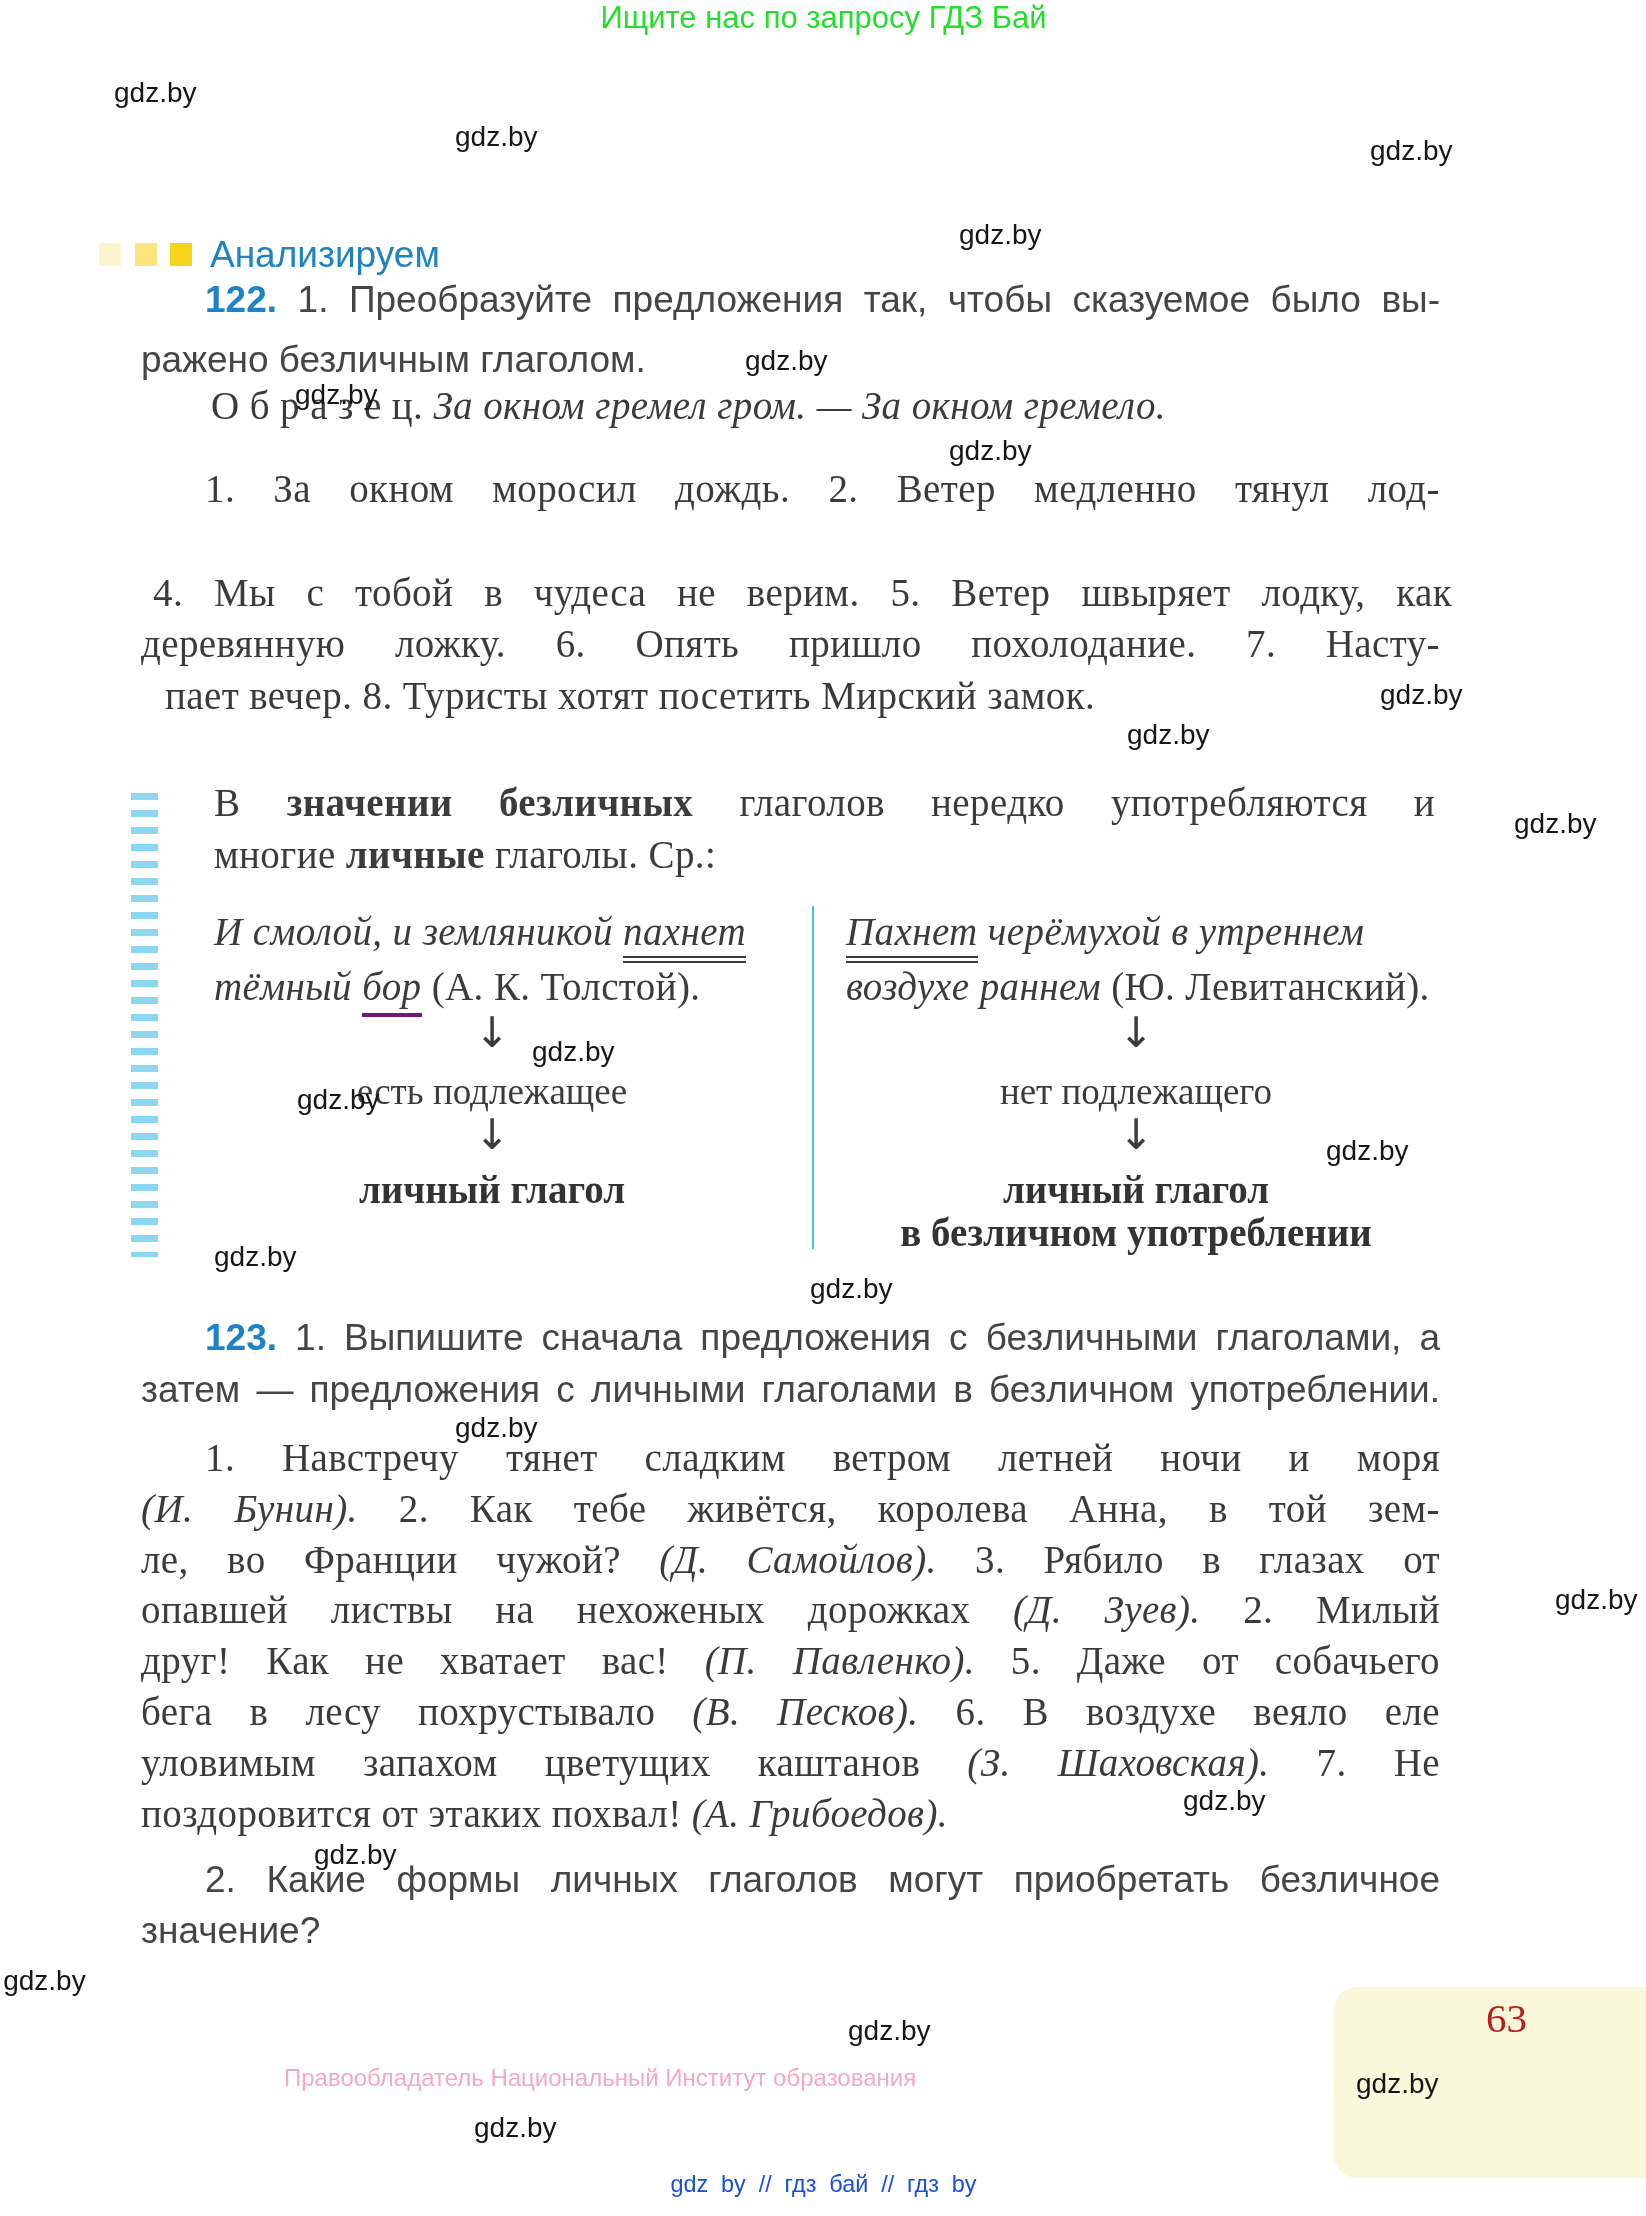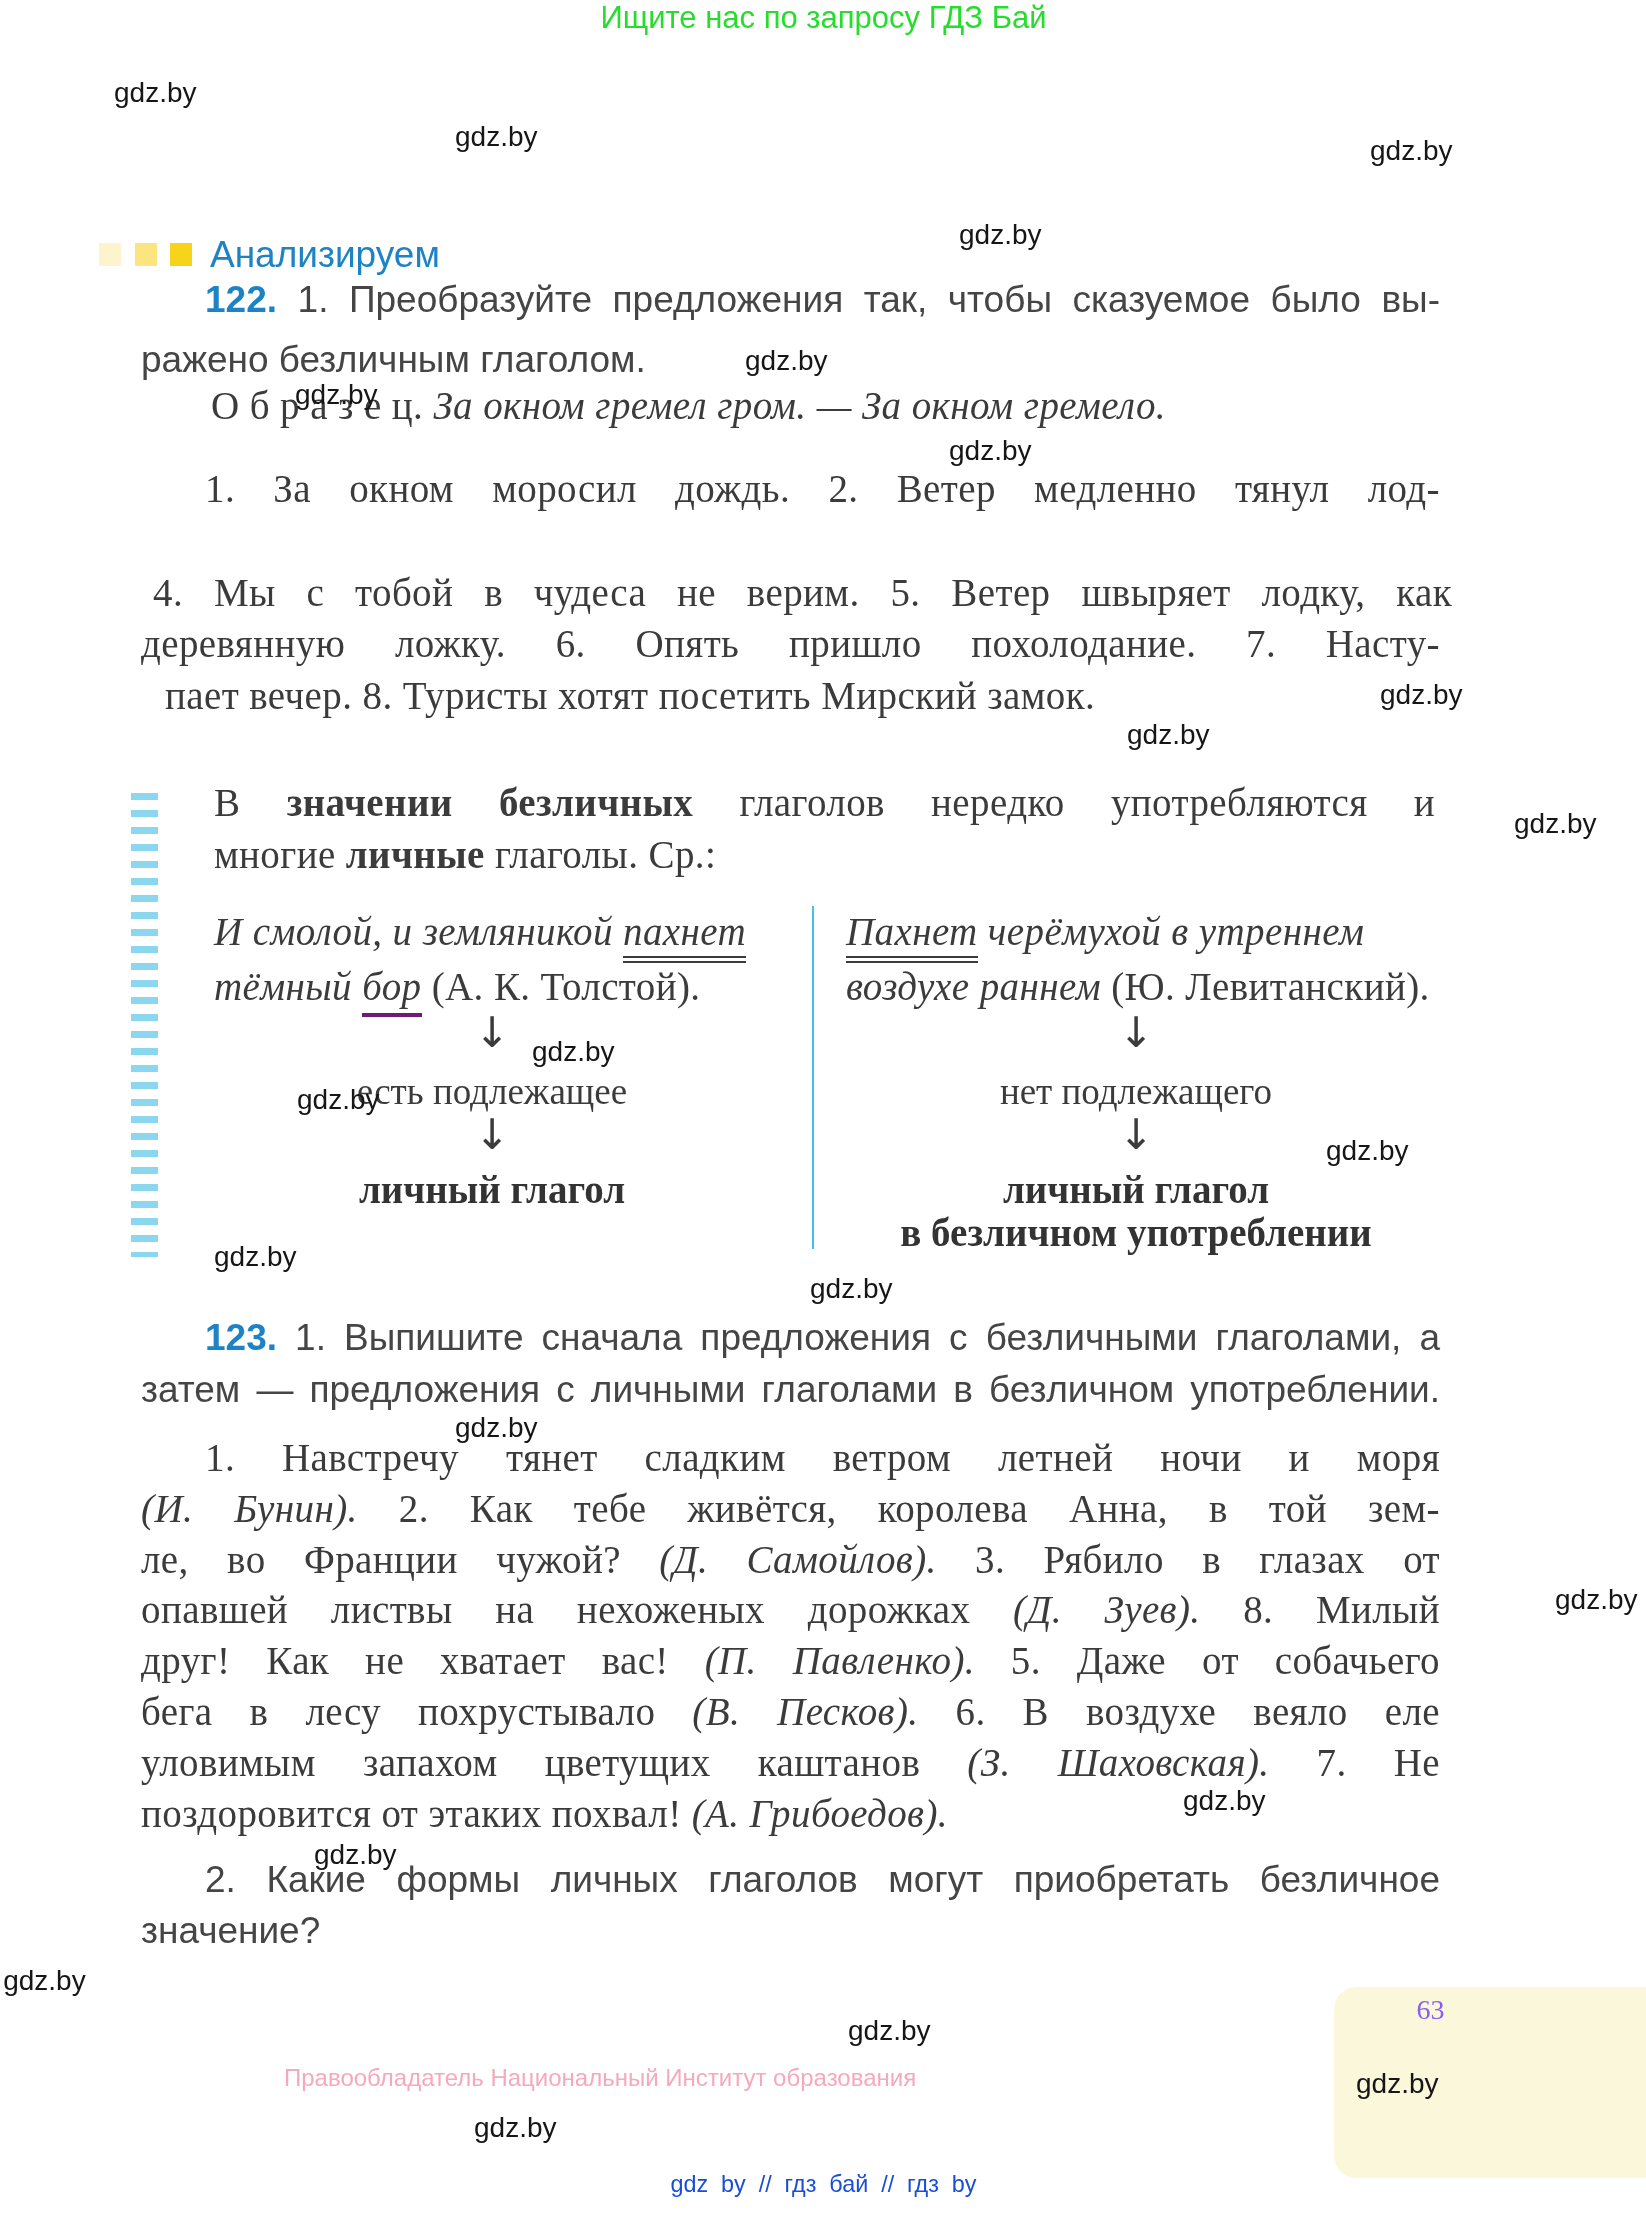--- a/index.html
+++ b/index.html
@@ -21,21 +21,21 @@
   .hdr-sq{display:inline-block;width:22px;height:22.6px;margin-right:13.7px;vertical-align:top;}
   .hdr-label{font-family:"Liberation Sans",sans-serif;font-size:37px;color:#1d83c5;line-height:37px;}
   .dashes{left:131px;top:793px;width:26.6px;height:464px;
      background:repeating-linear-gradient(to bottom,#8bd7f0 0 7.3px,rgba(0,0,0,0) 7.3px 17px);}
   .divider{left:812px;top:906px;width:2.4px;height:343px;background:#41c2e3;}
   .flow{width:564px;text-align:center;}
   .arrow{font-family:"DejaVu Sans",sans-serif;font-size:42px;line-height:42px;color:#3b3b3b;}
   .flowlabel{font-size:37px;line-height:40px;}
   .flowbold{font-size:39px;line-height:42px;font-weight:bold;color:#333;}
   .note-box{left:1334px;top:1987px;width:322px;height:191px;background:#fbf7da;border-radius:22.6px 0 0 22.6px;}
-  .pageno{left:1382px;top:1994px;width:97px;text-align:center;font-size:28px;color:#8b5cf6;}
+  .pageno{left:1458px;top:1994px;width:97px;text-align:center;font-size:41px;color:#b91c1c;}
   .copyright{left:284px;top:2058px;font-family:"Liberation Sans",sans-serif;font-size:24px;
      line-height:39px;color:#f5a9bc;white-space:nowrap;}
   .links{left:0;top:2171px;width:1647px;text-align:center;font-family:"Liberation Sans",sans-serif;
      font-size:23.4px;color:#1b4ed8;word-spacing:6.4px;}
 </style>
 </head>
 <body>
 
 <div class="page">
 
@@ -76,21 +76,21 @@
   <div class="abs flow arrow" style="left:854px;top:1114px;">↓</div>
   <div class="abs flow flowbold" style="left:854px;top:1169px;">личный глагол</div>
   <div class="abs flow flowbold" style="left:854px;top:1212px;">в безличном употреблении</div>
 
   <div class="abs line sans j ind" style="left:141px;top:1312px;width:1235px;"><span class="num">123.</span><span> 1. Выпишите сначала предложения с безличными глаголами, а</span></div>
   <div class="abs line sans j" style="left:141px;top:1364px;width:1299px;"><span>затем — предложения с личными глаголами в безличном употреблении.</span></div>
 
   <div class="abs line j ind" style="left:141px;top:1432px;width:1235px;line-height:51px;"><span>1. Навстречу тянет сладким ветром летней ночи и моря</span></div>
   <div class="abs line j" style="left:141px;top:1483px;width:1299px;line-height:51px;"><span class="i">(И. Бунин).</span><span> 2. Как тебе живётся, королева Анна, в той зем-</span></div>
   <div class="abs line j" style="left:141px;top:1534px;width:1299px;line-height:51px;"><span>ле, во Франции чужой? </span><span class="i">(Д. Самойлов).</span><span> 3. Рябило в глазах от</span></div>
-  <div class="abs line j" style="left:141px;top:1584px;width:1299px;line-height:51px;"><span>опавшей листвы на нехоженых дорожках </span><span class="i">(Д. Зуев).</span><span> 8. Милый</span></div>
+  <div class="abs line j" style="left:141px;top:1584px;width:1299px;line-height:51px;"><span>опавшей листвы на нехоженых дорожках </span><span class="i">(Д. Зуев).</span><span> 2. Милый</span></div>
   <div class="abs line j" style="left:141px;top:1635px;width:1299px;line-height:51px;"><span>друг! Как не хватает вас! </span><span class="i">(П. Павленко).</span><span> 5. Даже от собачьего</span></div>
   <div class="abs line j" style="left:141px;top:1686px;width:1299px;line-height:51px;"><span>бега в лесу похрустывало </span><span class="i">(В. Песков).</span><span> 6. В воздухе веяло еле</span></div>
   <div class="abs line j" style="left:141px;top:1737px;width:1299px;line-height:51px;"><span>уловимым запахом цветущих каштанов </span><span class="i">(З. Шаховская).</span><span> 7. Не</span></div>
   <div class="abs line" style="left:141px;top:1788px;line-height:51px;"><span>поздоровится от этаких похвал! </span><span class="i">(А. Грибоедов).</span></div>
 
   <div class="abs line sans j ind" style="left:141px;top:1854px;width:1235px;"><span>2. Какие формы личных глаголов могут приобретать безличное</span></div>
   <div class="abs line sans" style="left:141px;top:1905px;"><span>значение?</span></div>
 
   <div class="abs note-box"></div>
   <div class="abs pageno">63</div>

